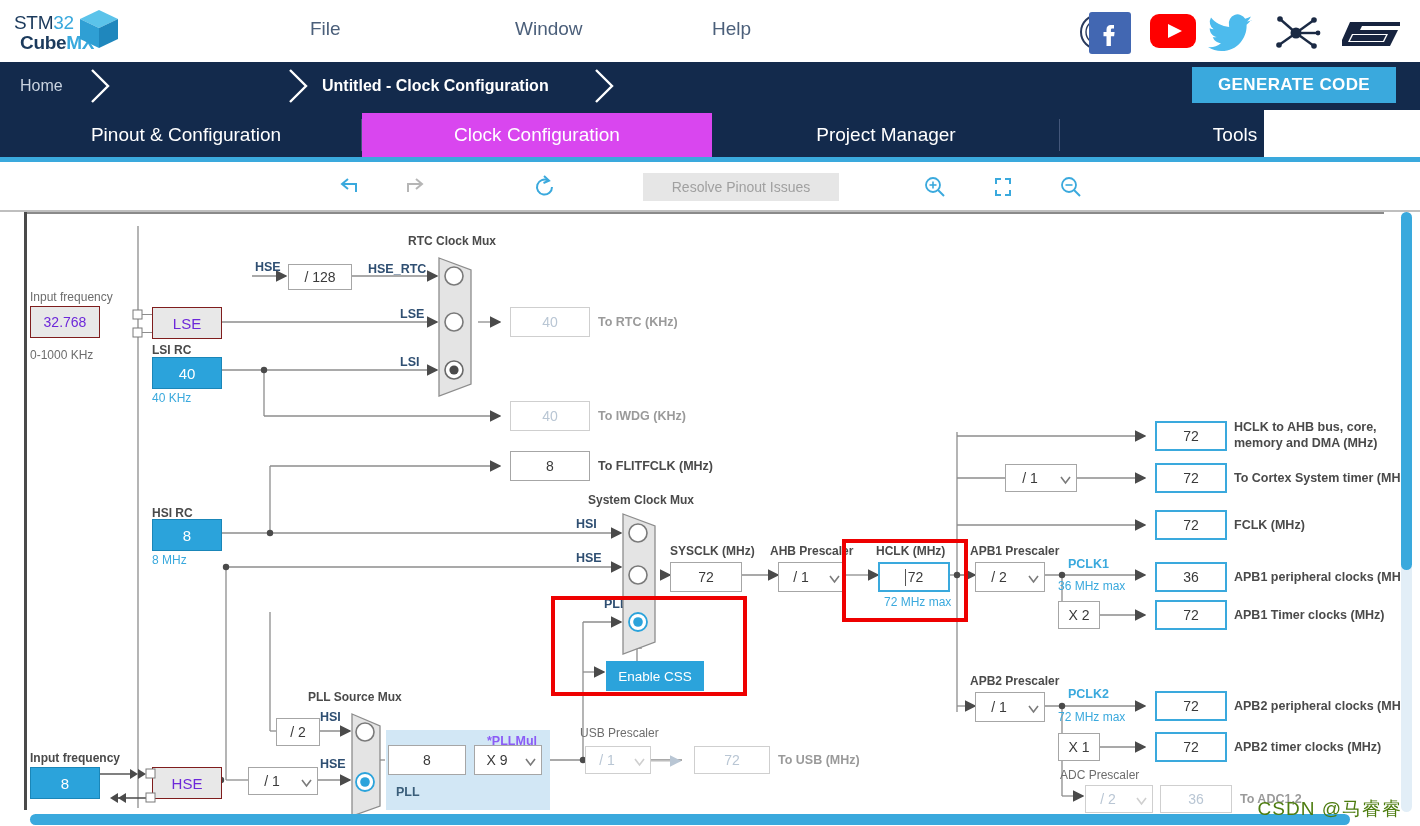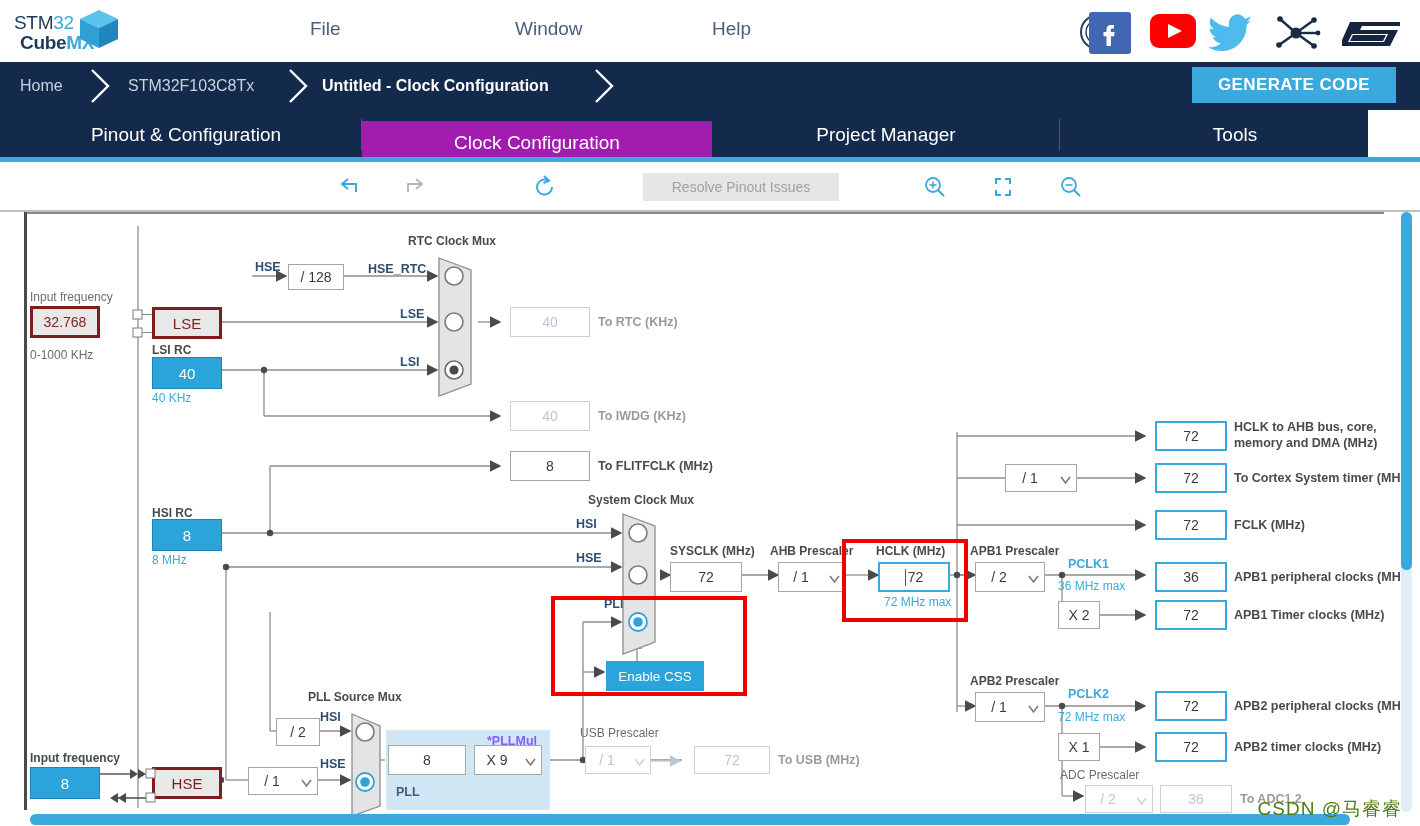--- a/index.html
+++ b/index.html
@@ -48,31 +48,31 @@
     position:absolute;top:0;width:30px;height:48px;
   }
   .gencode{
     position:absolute;right:24px;top:67px;width:204px;height:36px;
     background:#3aa9dd;color:#ffffff;font-size:17px;font-weight:bold;
     text-align:center;line-height:36px;letter-spacing:.4px;
     cursor:pointer;
   }
   
   .tabbar{
-    position:absolute;left:0;top:110px;width:1368px;height:52px;
+    position:absolute;left:0;top:110px;width:1264px;height:52px;
     background:#132a4c;
   }
   .tabbar .underline{
     position:absolute;left:0;bottom:0;width:1420px;height:5px;background:#3aa9dd;
   }
   .tab{
     position:absolute;top:3px;height:44px;line-height:44px;
     text-align:center;color:#ffffff;font-size:19px;cursor:pointer;
   }
-  .tab.sel{background:#a21caf;margin-top:8px;}
+  .tab.sel{background:#d946ef;}
   .tab .sep{
     position:absolute;right:0;top:6px;width:1px;height:32px;background:#44577a;
   }
   
   .toolbar{
     position:absolute;left:0;top:162px;width:1420px;height:50px;background:#ffffff;
   }
   .tbtn{
     position:absolute;top:10px;width:30px;height:30px;cursor:pointer;
   }
@@ -119,21 +119,21 @@
   .lbl-gray{color:#9a9a9a;font-weight:bold;font-size:12.5px;}
   .box{
     position:absolute;background:#ffffff;border:1px solid #a6a6a6;
     font-size:14px;color:#3a3a3a;text-align:center;
     display:flex;align-items:center;justify-content:center;
     box-sizing:border-box;
   }
   .box.blue{border:2px solid #3aa9dd;color:#3a3a3a;}
   .box.fillblue{background:#2ba3db;border:1px solid #1a86b8;color:#ffffff;font-size:15px;}
   .box.disabled{background:#ffffff;border:1px solid #cfcfcf;color:#b9c6d4;}
-  .box.gray{background:#e8e8e8;border:3px solid #7f1d1d;color:#7f1d1d;}
+  .box.gray{background:#e8e8e8;border:1px solid #7f1d1d;color:#6d28d9;}
   .sel-box{
     position:absolute;background:#ffffff;border:1px solid #a6a6a6;
     font-size:14px;color:#3a3a3a;box-sizing:border-box;cursor:pointer;
   }
   .sel-box .v{position:absolute;left:0;top:0;right:22px;bottom:0;display:flex;align-items:center;justify-content:center;}
   .sel-box .car{position:absolute;right:7px;top:50%;margin-top:-2px;width:9px;height:9px;}
   .sel-box.disabled{border:1px solid #cfcfcf;color:#b9c6d4;}
   .red-hl{
     position:absolute;border:4px solid #ee0000;box-sizing:border-box;
   }
@@ -225,21 +225,20 @@
   </div>
 </div>
 
 <div class="crumbbar">
   <div class="crumb" style="left:20px">Home</div>
   <div class="chev" style="left:86px">
     <svg width="30" height="48">
         <polyline points="6,8 22,24 6,40" fill="none" stroke="#ffffff" stroke-width="2.4"></polyline>
       </svg>
   </div>
-  <div class="crumb" style="left:128px">STM32F103C8Tx</div>
   <div class="chev" style="left:284px">
     <svg width="30" height="48">
         <polyline points="6,8 22,24 6,40" fill="none" stroke="#ffffff" stroke-width="2.4"></polyline>
       </svg>
   </div>
   <div class="crumb active" style="left:322px">Untitled - Clock Configuration</div>
   <div class="chev" style="left:590px">
     <svg width="30" height="48">
         <polyline points="6,8 22,24 6,40" fill="none" stroke="#ffffff" stroke-width="2.4"></polyline>
       </svg>
@@ -438,21 +437,21 @@
     <rect x="1" y="21" width="9" height="9" fill="#ffffff" stroke="#7a7a7a"></rect>
     <line x1="10" y1="7.5" x2="20" y2="7.5" stroke="#8d8d8d"></line>
     <line x1="10" y1="25.5" x2="20" y2="25.5" stroke="#8d8d8d"></line>
   </svg>
 
   <div class="lbl lbl-dark" style="left:152px;top:131px">LSI RC</div>
   <div class="box fillblue" style="left:152px;top:145px;width:70px;height:32px">40</div>
   <div class="lbl lbl-blue" style="left:152px;top:179px">40 KHz</div>
 
   <div class="lbl lbl-sig" style="left:255px;top:48px">HSE</div>
-  <div class="box" style="left:288px;top:52px;width:56px;height:26px">/ 128</div>
+  <div class="box" style="left:288px;top:52px;width:64px;height:26px">/ 128</div>
   <div class="lbl lbl-sig" style="left:368px;top:50px">HSE_RTC</div>
   <div class="lbl lbl-sig" style="left:400px;top:95px">LSE</div>
   <div class="lbl lbl-sig" style="left:400px;top:143px">LSI</div>
 
   <div class="lbl lbl-dark" style="left:408px;top:22px">RTC Clock Mux</div>
   <svg style="position:absolute;left:437px;top:44px" width="42" height="142">
     <polygon points="2,2 34,14 34,128 2,140" fill="#e4e4e4" stroke="#8d8d8d" stroke-width="1.3"></polygon>
     <circle cx="17" cy="20" r="9" fill="#ffffff" stroke="#7a7a7a" stroke-width="1.6"></circle>
     <circle cx="17" cy="66" r="9" fill="#ffffff" stroke="#7a7a7a" stroke-width="1.6"></circle>
     <circle cx="17" cy="114" r="9" fill="#ffffff" stroke="#6a6a6a" stroke-width="1.6"></circle>

